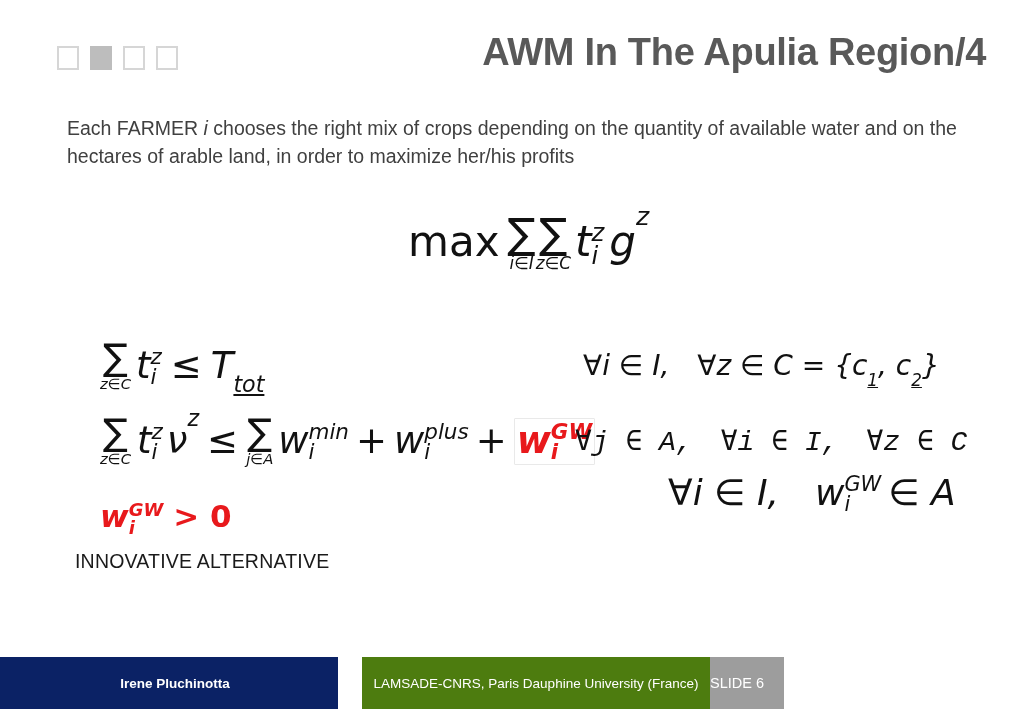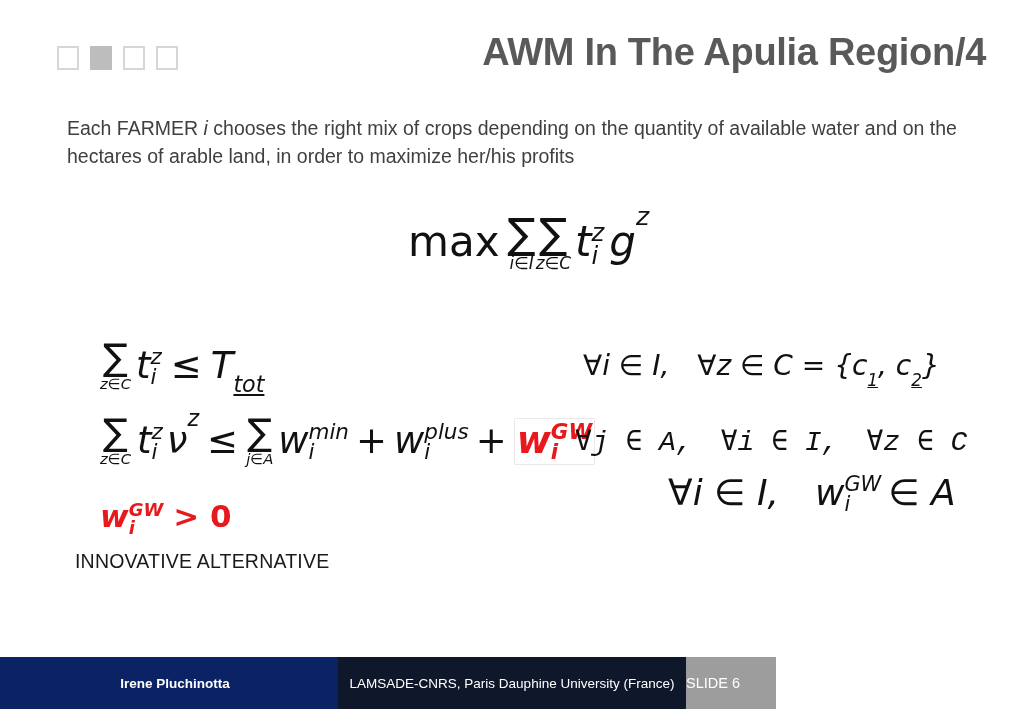--- a/index.html
+++ b/index.html
@@ -199,34 +199,35 @@
   .f-author {
     width: 338px;
     background: #0b2265;
     justify-content: center;
     font-size: 13.5px;
     font-weight: bold;
     padding-left: 12px;
   }
   .f-affil {
     width: 348px;
-    background: #0f172a;
+    background: #4d7c0f;
     justify-content: center;
     font-size: 13.5px;
+    margin-left: 24px;
   }
   .f-event {
     flex: 1;
     background: #9d9d9d;
     font-size: 13.5px;
     padding-left: 18px;
   }
   .f-slide {
     background: #9d9d9d;
     font-size: 14.5px;
-    padding-right: 36px;
+    padding-right: 20px;
     justify-content: flex-end;
   }
 </style>
 </head>
 <body>
 
 <div class="squares">
   <div class="sq"></div>
   <div class="sq filled"></div>
   <div class="sq"></div>

